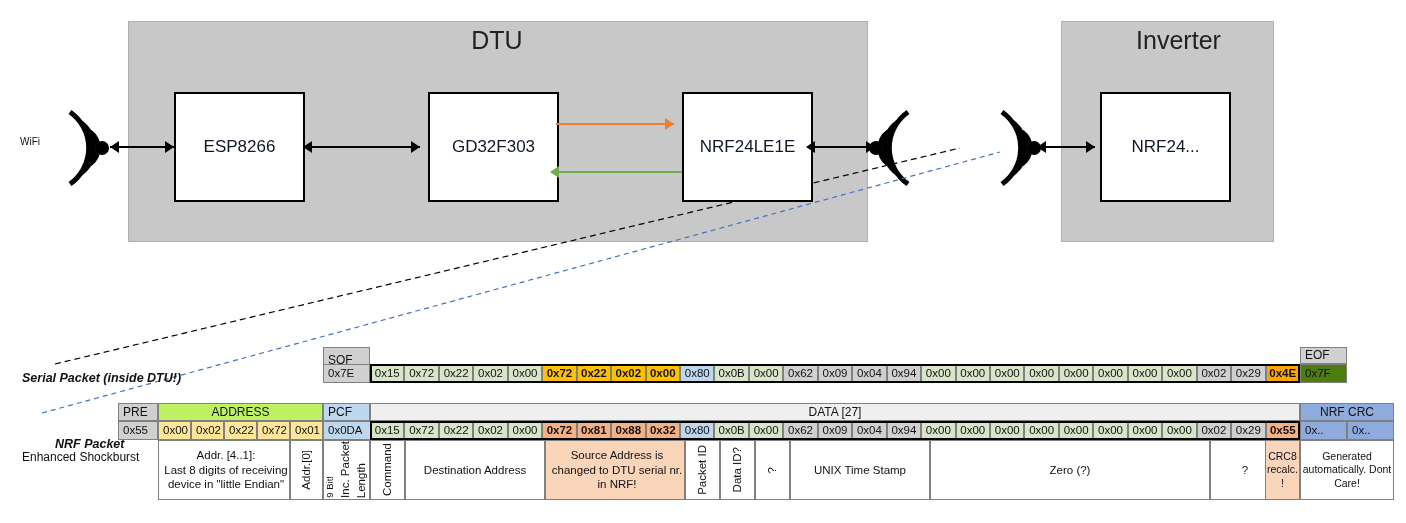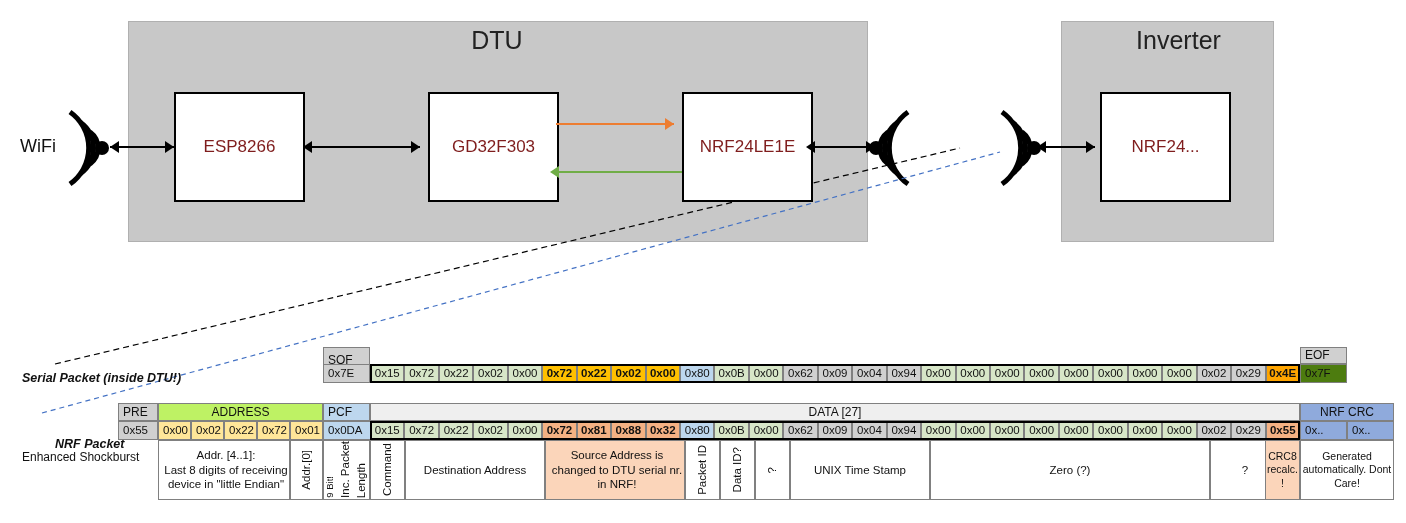--- a/index.html
+++ b/index.html
@@ -8,22 +8,22 @@
     background:#ffffff;
     font-family:"Liberation Sans", sans-serif;
     color:#111;
   }
   
   #block-diagram{position:absolute;left:0;top:0;width:1406px;height:300px;}
   .group-box{position:absolute;background:#c8c8c8;border:1px solid #b0b0b0;}
   .group-title{position:absolute;width:100%;text-align:center;font-size:25px;color:#222;}
   .chip{position:absolute;background:#fff;border:2.5px solid #000;
         display:flex;align-items:center;justify-content:center;
-        font-size:17px;color:#7f1d1d;}
-  .wifi-label{position:absolute;font-size:18px;color:#111;}
+        font-size:17px;color:#0f172a;}
+  .wifi-label{position:absolute;font-size:10px;color:#111;}
   .arrow-h{position:absolute;height:0;border-top:2.5px solid #000;}
   .arrow-h.orange{border-top:2.5px solid #ED7D31;}
   .arrow-h.green{border-top:2.5px solid #70AD47;}
   .ahead{position:absolute;width:0;height:0;}
   .ahead.r{border-left:9px solid #000;border-top:6px solid transparent;border-bottom:6px solid transparent;}
   .ahead.l{border-right:9px solid #000;border-top:6px solid transparent;border-bottom:6px solid transparent;}
   .ahead.r.orange{border-left-color:#ED7D31;}
   .ahead.l.green{border-right-color:#70AD47;}
   svg.deco{position:absolute;left:0;top:0;overflow:visible;pointer-events:none;}
 

